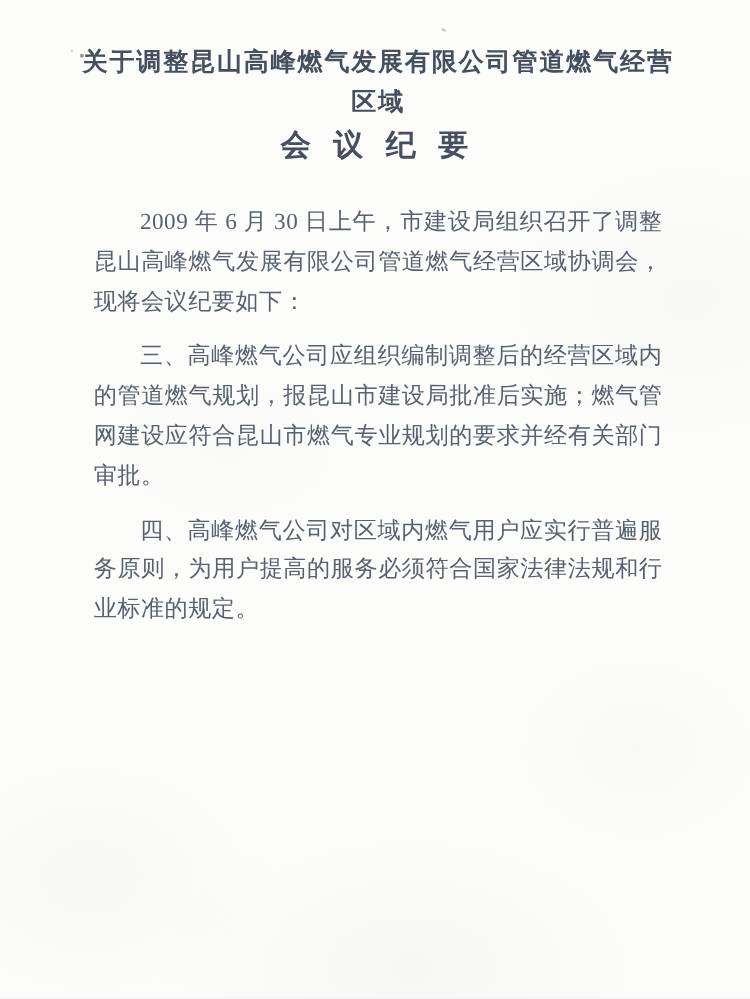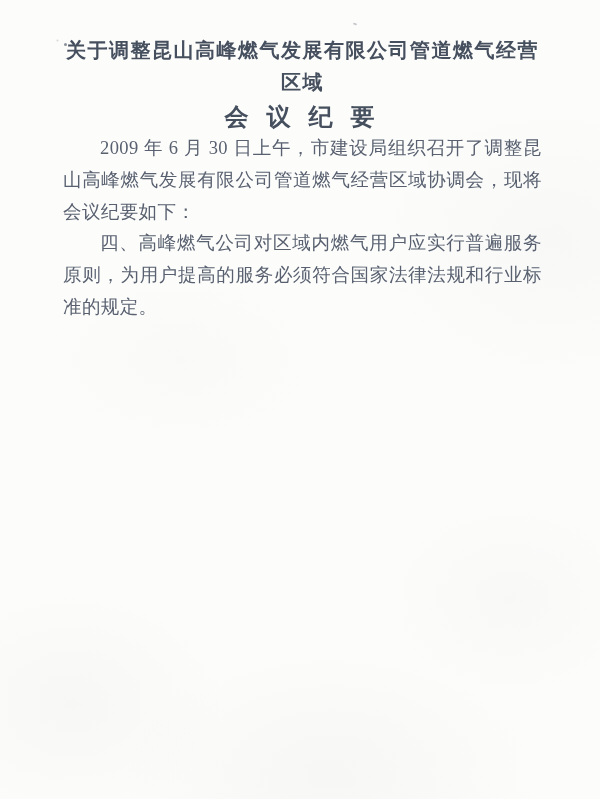--- a/index.html
+++ b/index.html
@@ -23,40 +23,41 @@
       radial-gradient(ellipse 200px 120px at 30% 45%, rgba(170,170,175,0.03), rgba(0,0,0,0) 70%);
     font-family: "Liberation Serif", "DejaVu Serif", serif;
   }
   .doc {
     position: absolute;
     left: 63px;
     right: 58px;
     top: 34px;
   }
   .title-block {
+    margin-bottom: 30px;
   }
   .title-line-1 {
     text-align: center;
     font-weight: bold;
     font-size: 20px;
     line-height: 32px;
     letter-spacing: 1.5px;
     color: #454f5e;
   }
   .title-line-2 {
     text-align: center;
     font-weight: bold;
     font-size: 24px;
     line-height: 32px;
     letter-spacing: 6px;
     margin-top: 3px;
     color: #454f5e;
   }
   .body-text p {
-    margin: 0;
+    margin: 12px;
     font-size: 18.5px;
     line-height: 31.8px;
     letter-spacing: 0.4px;
     color: #59médias6170;
     color: #596170;
     text-align: justify;
     text-justify: inter-ideograph;
     text-indent: 2em;
   }
   
@@ -92,18 +93,19 @@
 
   <div class="doc">
 
     <div class="title-block">
       <div class="title-line-1">关于调整昆山高峰燃气发展有限公司管道燃气经营区域</div>
       <div class="title-line-2">会 议 纪 要</div>
     </div>
 
     <div class="body-text">
       <p>2009 年 6 月 30 日上午，市建设局组织召开了调整昆山高峰燃气发展有限公司管道燃气经营区域协调会，现将会议纪要如下：</p>
+      <p>三、高峰燃气公司应组织编制调整后的经营区域内的管道燃气规划，报昆山市建设局批准后实施；燃气管网建设应符合昆山市燃气专业规划的要求并经有关部门审批。</p>
       <p>四、高峰燃气公司对区域内燃气用户应实行普遍服务原则，为用户提高的服务必须符合国家法律法规和行业标准的规定。</p>
 
     </div>
 
   </div>
 </div>
 
 </body></html>

